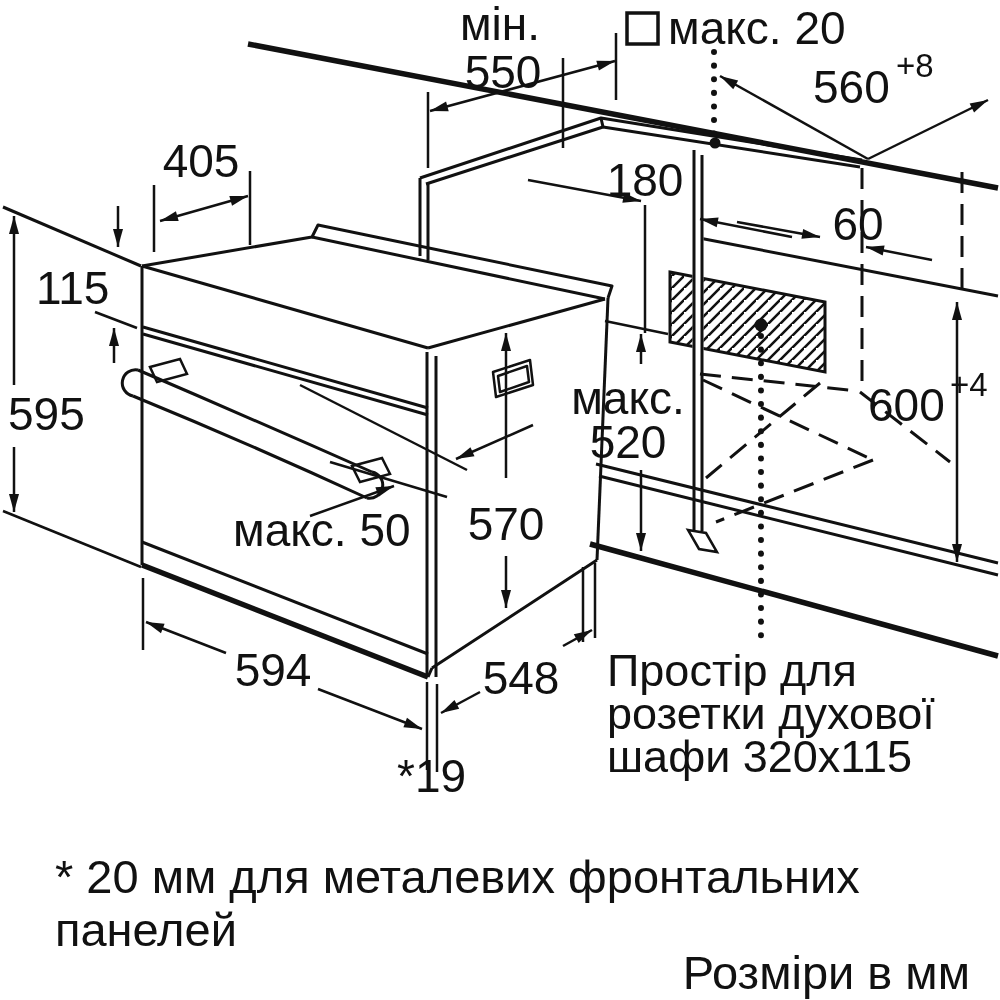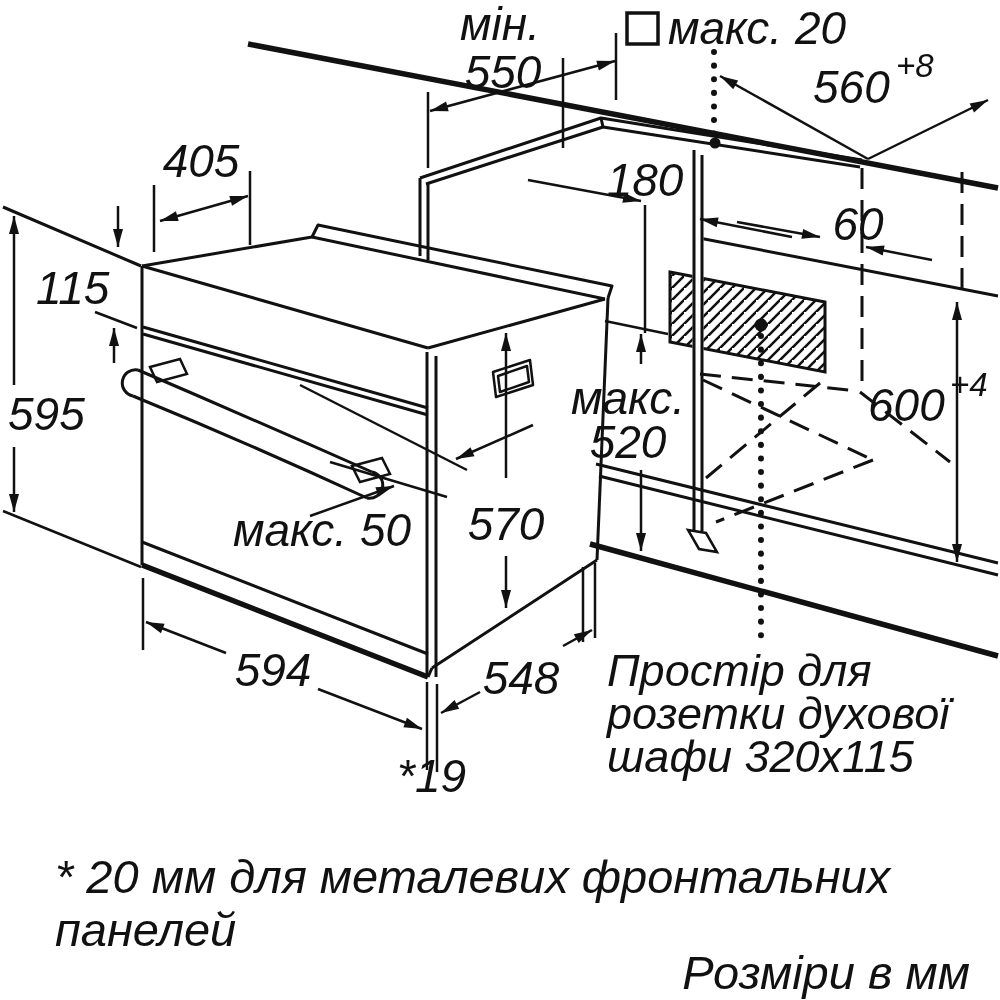--- a/index.html
+++ b/index.html
@@ -1,16 +1,16 @@
 <!DOCTYPE html>
 <html><head>
 <meta charset="utf-8">
 <style>
   html,body{margin:0;padding:0;background:#fff;}
-  .stage{width:1000px;height:1000px;background:#fff;position:relative;overflow:hidden;font-style:italic;}
+  .stage{width:1000px;height:1000px;background:#fff;position:relative;overflow:hidden;}
   svg{display:block;}
   text{font-family:"Liberation Sans","DejaVu Sans",sans-serif;fill:#111;}
   .dim{font-size:46px;}
   .sup{font-size:33px;}
   .note{font-size:45px;}
   .foot{font-size:47px;}
   .s{stroke:#111;fill:none;stroke-width:3;stroke-linejoin:round;}
   .thick{stroke-width:5.5;}
   .thin{stroke-width:2.5;}
   .dash{stroke-dasharray:21 11;}

